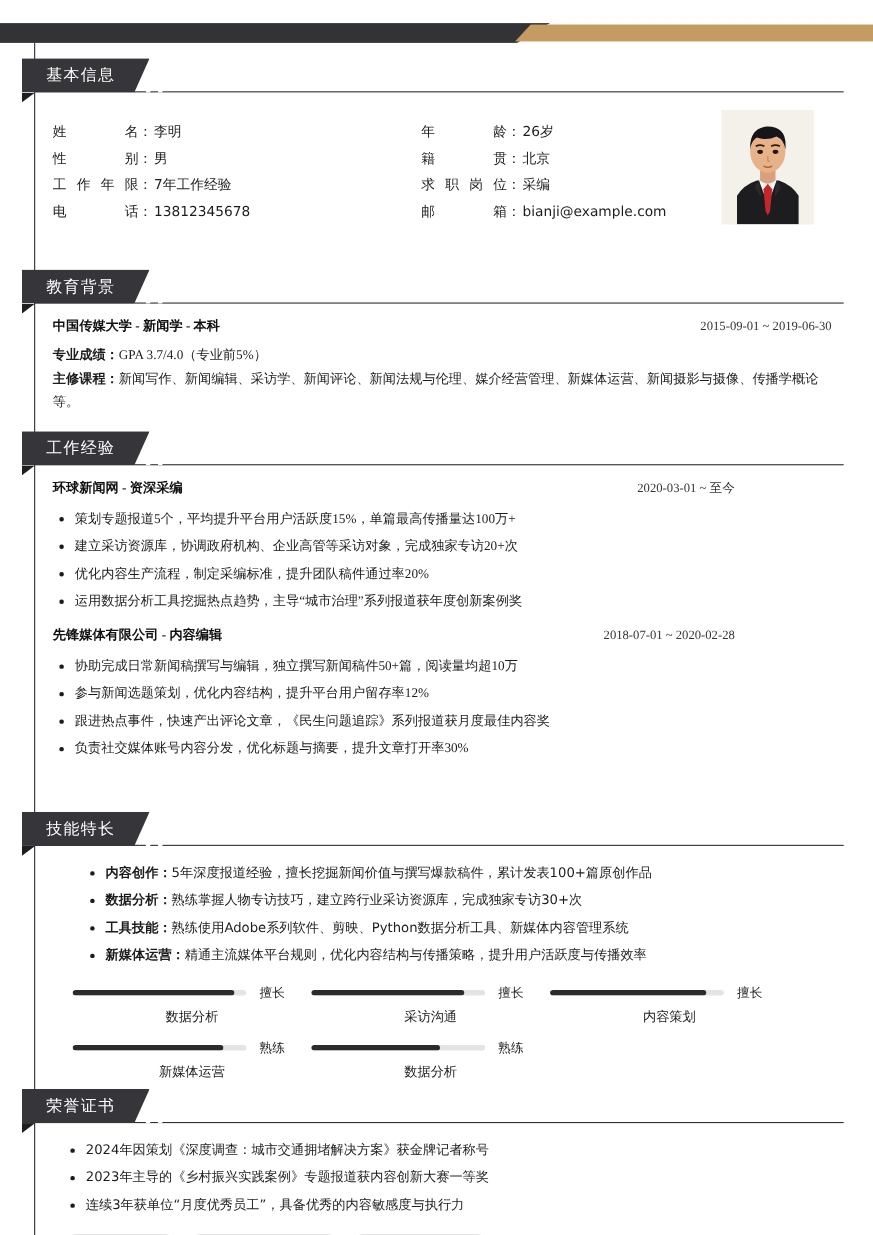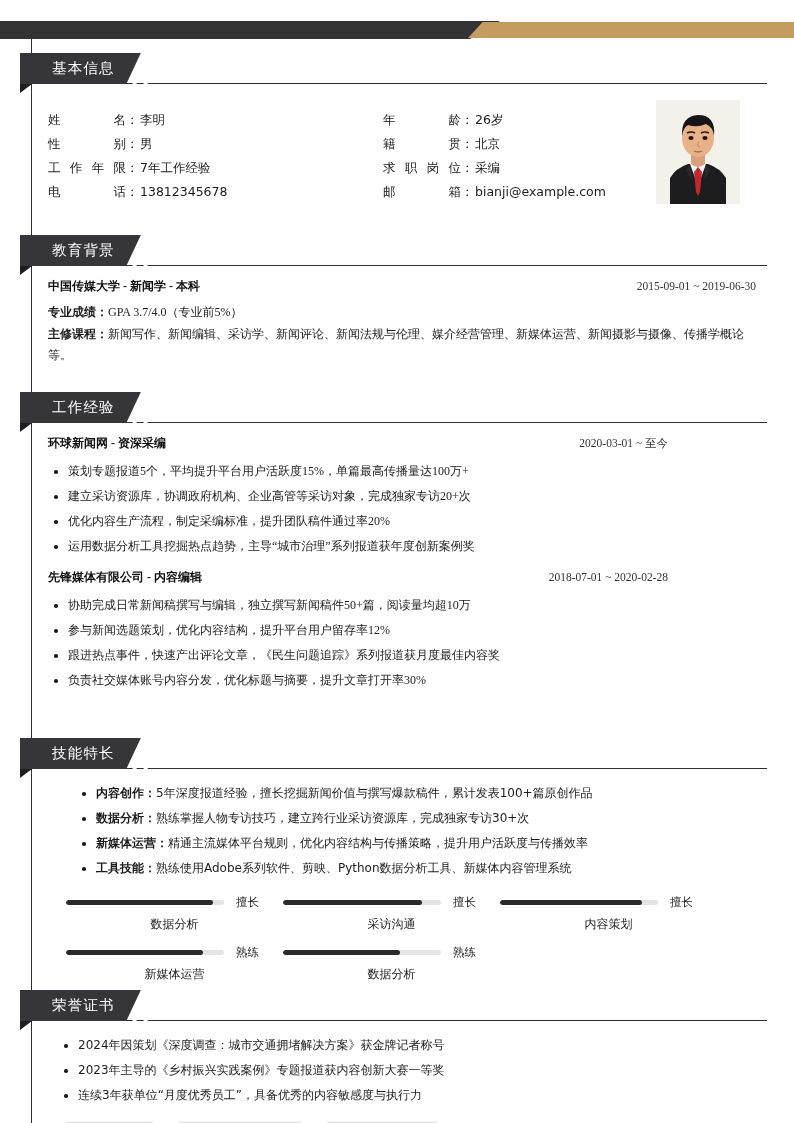--- a/index.html
+++ b/index.html
@@ -51,21 +51,21 @@
   .section { position: relative; }
   .sec-head {
     position: relative;
     height: 31px;
   }
   .sec-tab {
     position: absolute;
     top: 0; left: 20px;
     height: 31px;
     background: #35353a;
-    padding: 0 26px 0 32px;
+    padding: 0 26px 0 22px;
     display: flex;
     align-items: center;
     clip-path: polygon(0 0, 100% 0, 88% 100%, 0 100%);
     min-width: 116px;
   }
   .sec-tab-title {
     color: #ffffff;
     font-size: 14.5px;
     letter-spacing: 1.2px;
     white-space: nowrap;
@@ -349,21 +349,21 @@
             <path d="M38 51 Q42 53 46 51" stroke="#a8653f" stroke-width="1.3" fill="none"></path>
 
             <path d="M34 64 L30 70 L36 80 Z" fill="#2a2a2e"></path>
             <path d="M50 64 L54 70 L48 80 Z" fill="#2a2a2e"></path>
           </svg>
         </div>
       </div>
     </div>
   </div>
 
-  <div class="section" style="position:absolute; top:235px; left:0; width:786px;">
+  <div class="section" style="position:absolute; top:245px; left:0; width:786px;">
     <div class="sec-head">
       <div class="sec-rule"></div>
       <div class="sec-tab">
         <span class="sec-tab-title">教育背景</span>
       </div>
       <div class="stripe" style="left:139px;"></div>
       <div class="stripe" style="left:150px;"></div>
       <div class="sec-tab-shadow"></div>
     </div>
     <div class="sec-body">
@@ -430,22 +430,22 @@
         <span class="sec-tab-title">技能特长</span>
       </div>
       <div class="stripe" style="left:139px;"></div>
       <div class="stripe" style="left:150px;"></div>
       <div class="sec-tab-shadow"></div>
     </div>
     <div class="sec-body" style="padding-left:40px;margin-left:36px;">
       <ul class="bullets">
         <li><b>内容创作：</b><span>5年深度报道经验，擅长挖掘新闻价值与撰写爆款稿件，累计发表100+篇原创作品</span></li>
         <li><b>数据分析：</b><span>熟练掌握人物专访技巧，建立跨行业采访资源库，完成独家专访30+次</span></li>
+        <li><b>工具技能：</b><span>熟练使用Adobe系列软件、剪映、Python数据分析工具、新媒体内容管理系统</span></li>
         <li><b>新媒体运营：</b><span>精通主流媒体平台规则，优化内容结构与传播策略，提升用户活跃度与传播效率</span></li>
-        <li><b>工具技能：</b><span>熟练使用Adobe系列软件、剪映、Python数据分析工具、新媒体内容管理系统</span></li>
       </ul>
 
       <div class="bars" style="margin-left:-10px;text-align:center;">
         <div class="bar-cell">
           <div class="bar-top">
             <div class="bar-track">
               <div class="bar-fill" style="width: 93%;"></div>
             </div>
             <span class="bar-level">擅长</span>
           </div>

